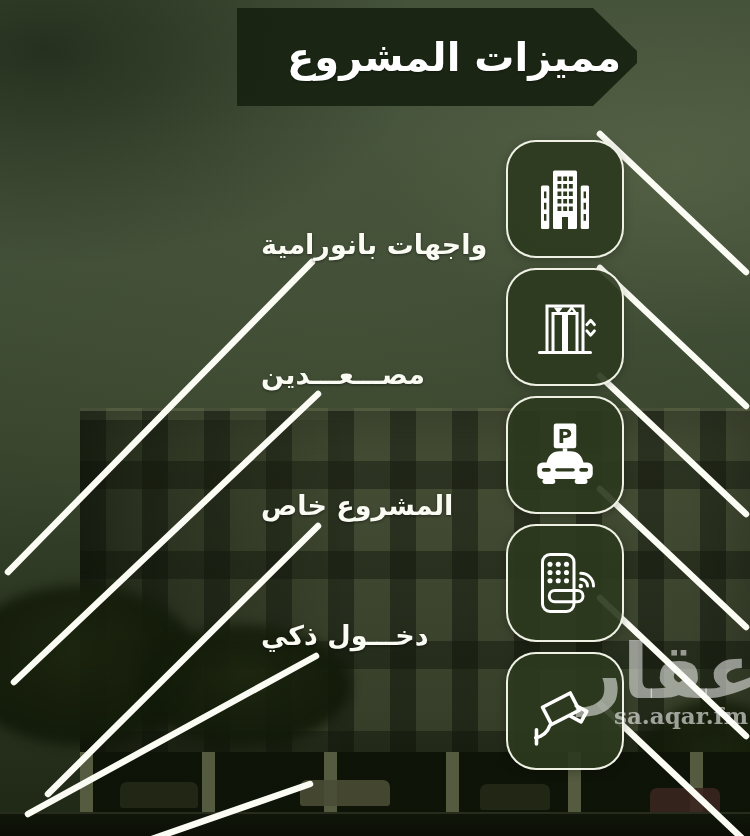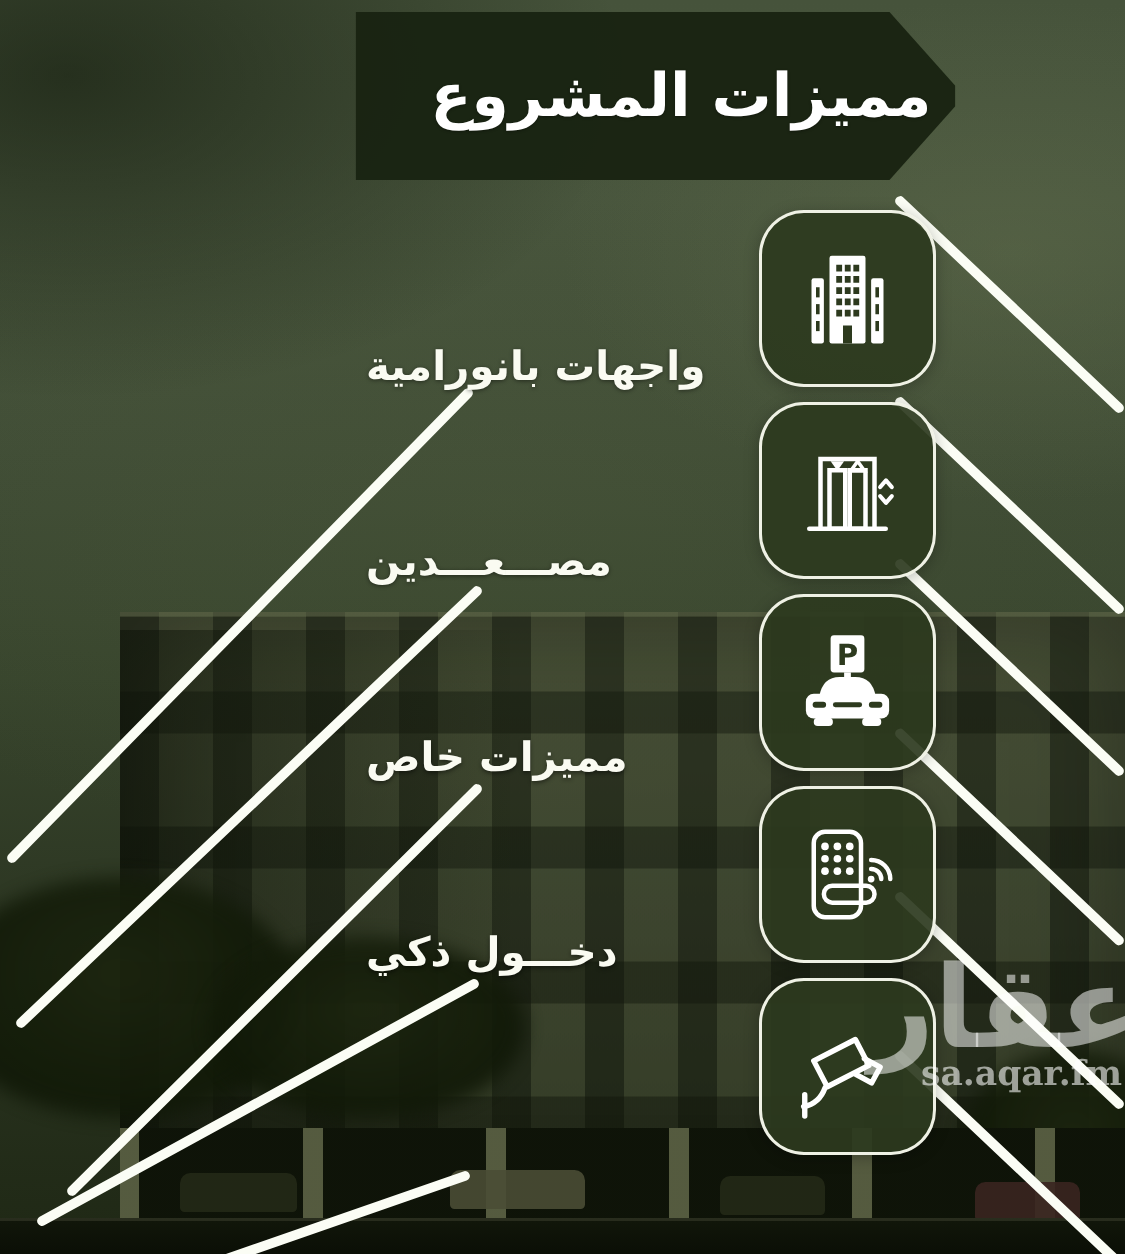--- a/index.html
+++ b/index.html
@@ -48,21 +48,21 @@
   .car.c2{left:300px;top:780px;width:90px;background:#4a4c35;}
   .car.c3{left:480px;top:784px;width:70px;}
   .car.c4{left:650px;top:788px;width:70px;background:#3a2520;}
   .street{position:absolute;left:0;top:812px;width:750px;height:24px;
     background:linear-gradient(180deg,#11160a,#0a0e05);
     border-top:2px solid rgba(150,156,118,.22);}
   
   .lines{position:absolute;inset:0;z-index:1;pointer-events:none;}
   
   .banner{
-    position:absolute;left:237px;top:8px;width:400px;height:112px;z-index:3;
+    position:absolute;left:237px;top:8px;width:400px;height:98px;z-index:3;
     background:rgba(25,35,18,.96);
     clip-path:polygon(0 0,89% 0,100% 44%,100% 56%,89% 100%,0 100%);
     display:flex;align-items:center;justify-content:center;
   }
   .banner .title{
     color:#fff;font-size:40px;font-weight:700;direction:rtl;
     padding-left:34px;letter-spacing:0;text-shadow:0 1px 2px rgba(0,0,0,.35);
   }
   
   .tile{
@@ -70,21 +70,21 @@
     background:rgba(45,58,30,.92);
     border:2.5px solid rgba(250,252,240,.95);
     border-radius:30px;
     display:flex;align-items:center;justify-content:center;
     box-shadow:0 2px 10px rgba(0,0,0,.25);
   }
   .tile svg{width:72px;height:72px;display:block;}
   .tile.p1{top:140px}.tile.p2{top:268px}.tile.p3{top:396px}.tile.p4{top:524px}.tile.p5{top:652px}
   
   .label{
-    position:absolute;right:256px;width:250px;z-index:3;direction:rtl;text-align:left;
+    position:absolute;right:239px;width:250px;z-index:3;direction:rtl;text-align:left;
     color:#fafbf2;font-size:27px;font-weight:600;line-height:1.4;
     text-shadow:0 1px 3px rgba(0,0,0,.45);white-space:nowrap;
   }
   .label.l1{top:226px}.label.l2{top:356px}.label.l3{top:487px}.label.l4{top:617px}.label.l5{top:735px}
   
   .wm{position:absolute;z-index:5;pointer-events:none;color:rgba(255,255,255,.52);}
   .wm-logo{right:-8px;top:634px;font-size:76px;font-weight:700;line-height:1;direction:rtl;}
   .wm-domain{right:2px;top:702px;font-family:"DejaVu Serif",serif;font-weight:700;font-size:23px;color:rgba(255,255,255,.58);text-align:center;}
 </style>
 </head>
@@ -220,19 +220,19 @@
     <svg viewBox="0 0 48 48" fill="none" stroke="#fff" stroke-width="2.4" stroke-linejoin="round" stroke-linecap="round">
       <path d="M9 21.5 L27.5 12 L33.5 23.5 L15 33 Z"></path>
       <path d="M31.5 20.5 l7 3.8 -3.8 7 -7 -3.8"></path>
       <path d="M14 33.5 Q11.5 40.5 4.5 41.8"></path>
       <path d="M5 36.5 v9.5"></path>
     </svg>
   </div>
 
   <div class="label l1">واجهات بانورامية</div>
   <div class="label l2">مصـــعـــدين</div>
-  <div class="label l3">مميزات خاص</div>
+  <div class="label l3">المشروع خاص</div>
   <div class="label l4">دخـــول ذكي</div>
 
   <div class="wm wm-logo">عقار</div>
   <div class="wm wm-domain">sa.aqar.fm</div>
 
 </div>
 
 </body></html>

